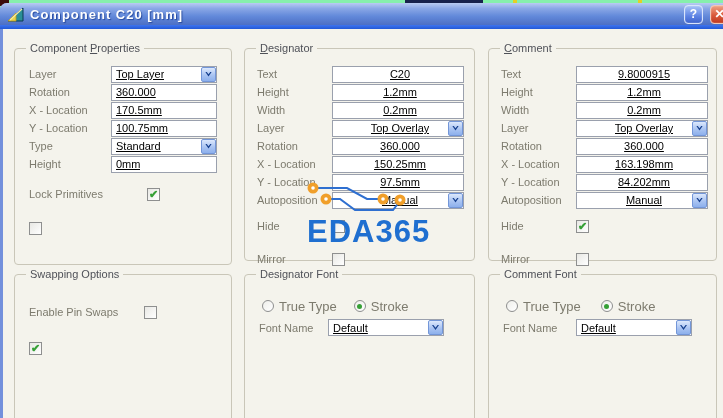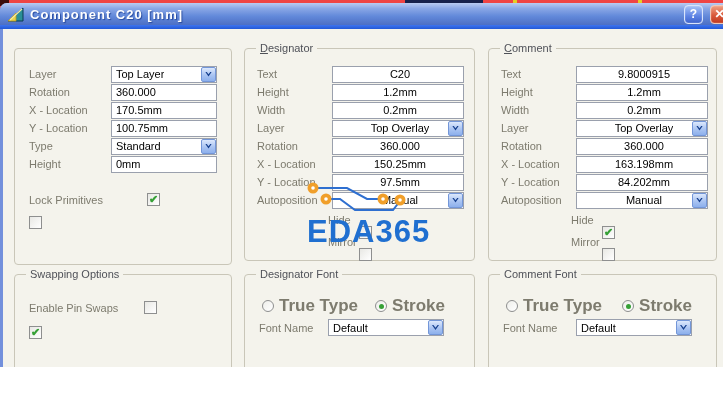--- a/index.html
+++ b/index.html
@@ -1,18 +1,18 @@
 <!DOCTYPE html>
 <html><head>
 <meta charset="utf-8">
 <style>
   * { margin:0; padding:0; box-sizing:border-box; }
   html,body { width:723px; height:418px; }
   body { font-family:"Liberation Sans", sans-serif; }
-  .screen { position:relative; width:723px; height:367px; overflow:hidden; background:#ef4444; }
+  .screen { position:relative; width:723px; height:418px; overflow:hidden; background:#86efac; }
   .desk-navy { position:absolute; left:405px; top:0; width:78px; height:5px; background:#18224c; }
   .desk-dark { position:absolute; left:0; top:0; width:9px; height:6px; background:#3c0d0d; }
   .desk-dot { position:absolute; top:0; width:4px; height:3px; background:#e5cf25; }
 
   
   .window { position:absolute; left:0; top:3px; width:726px; height:430px;
             background:#7390dc; border-top-left-radius:7px; }
   .titlebar { position:absolute; left:0; top:0; right:0; height:22px;
               border-top-left-radius:7px;
               background:linear-gradient(180deg,#b9cbf2 0%, #8aa7e6 25%, #6289da 60%, #4c6fc4 100%);
@@ -44,51 +44,51 @@
   .g-cf  { left:485px; top:245px; width:229px; height:200px; }
 
   .rows { padding-top:16px; padding-left:14px; }
   .g-des .rows, .g-com .rows { padding-left:12px; }
   .row { height:18px; display:flex; align-items:center; }
   .flabel { font-size:11px; font-weight:normal; color:#7d7b6e; white-space:nowrap; }
   .g-cp  .flabel { width:82px; }
   .g-des .flabel, .g-com .flabel { width:75px; }
 
   .field { position:relative; height:17px; background:#fff; border:1px solid #9aa0ad;
-           font-size:11px; color:#000; display:flex; align-items:center; padding-left:4px; }
+           font-size:11px; color:#000; display:flex; align-items:center; padding-left:4px;text-decoration:underline; }
   .g-cp  .field { width:106px; }
   .g-des .field, .g-com .field { width:132px;justify-content:center; }
   .field .val { white-space:nowrap; overflow:hidden; }
   .arrow { position:absolute; right:0px; top:0px; width:15px; height:15px; border-radius:2px;
            background:linear-gradient(180deg,#dce8fc 0%, #aac4f2 55%, #8db0ec 100%);
            border:1px solid #7396d8; display:flex; align-items:center; justify-content:center; cursor:pointer; }
   .chev { width:7px; height:5px; background:#17418f;
           clip-path:polygon(0 0, 50% 100%, 100% 0, 80% 0, 50% 55%, 20% 0); }
 
-  .checkrow { height:23px; display:flex; align-items:center; }
+  .checkrow { height:23px; display:flex; align-items:flex-start;margin-top:11px; }
   .cp-checks { margin-top:15px; }
   .g-cp .checkrow .flabel { width:118px; }
   .g-so .checkrow { height:25px; }
   .g-so .checkrow .flabel { width:115px; }
   .so-checks { padding-top:20px; }
   .dc-checks { margin-top:5px; }
-  .dc-checks .checkrow { height:22px;flex-direction:column; }
+  .dc-checks .checkrow { height:22px; }
 
   .cb { width:13px; height:13px; background:linear-gradient(135deg,#e8e8e4,#ffffff);
         border:1px solid #8e8f8f; display:flex; align-items:center; justify-content:center; cursor:pointer; }
   .tick { visibility:hidden; color:#36a036; font-size:11px; font-weight:bold; line-height:11px; }
   .cb.on .tick { visibility:visible; }
 
   .radio { width:12px; height:12px; border-radius:50%; border:1px solid #8e8f8f;
            background:linear-gradient(135deg,#eeeeea,#ffffff);
            display:flex; align-items:center; justify-content:center; cursor:pointer; }
   .dot { visibility:hidden; width:5px; height:5px; border-radius:50%; background:#36a036; }
   .radio.on .dot { visibility:visible; }
   .radio-row { padding-top:18px; padding-left:17px; display:flex; align-items:center; height:44px; }
-  .rlabel { font-size:17px; font-weight:bold; color:#7d7b6e; margin-left:5px; white-space:nowrap; }
+  .rlabel { font-size:13px; font-weight:normal; color:#7d7b6e; margin-left:5px; white-space:nowrap; }
   .radio-pair2 { display:flex; align-items:center; }
   .g-df .radio-pair2 { margin-left:17px; }
   .g-cf .radio-pair2 { margin-left:20px; }
   .fontname-row { display:flex; align-items:center; padding-left:14px; }
   .g-df .fontname-row .flabel { width:69px; }
   .g-cf .fontname-row .flabel { width:73px; }
   .fontname-row .field { width:116px; }
 
   .watermark { position:absolute; left:0; top:0; pointer-events:none; }
 </style>
@@ -110,20 +110,21 @@
       </svg>
       <span class="title-text">Component C20 [mm]</span>
       <span class="winbtn btn-help">?</span>
       <span class="winbtn btn-close">✕</span>
     </div>
     <div class="accentline"></div>
 
     <div class="body">
 
       <div class="group g-cp">
+        <span class="group-title"><span>Component </span><span class="ul">P</span><span>roperties</span></span>
         <div class="rows">
           <div class="row">
             <span class="flabel">Layer</span>
             <div class="field">
                 <span class="val">Top Layer</span>
                 <span class="arrow">
                   <i class="chev"></i>
                 </span>
               </div>
           </div>

